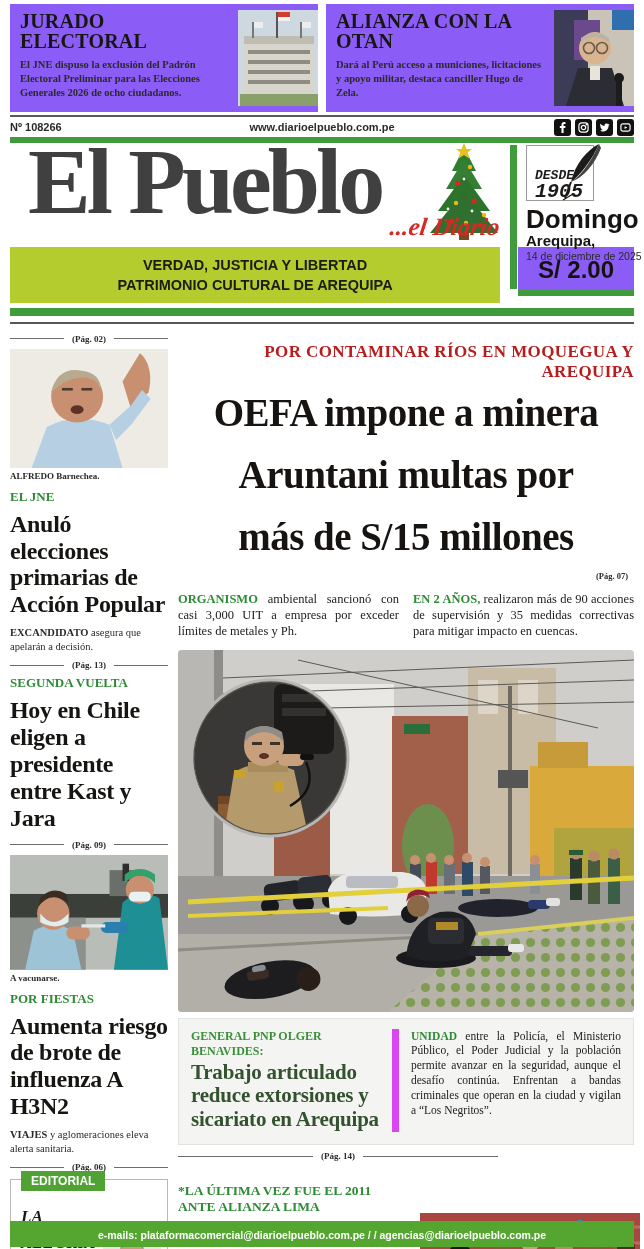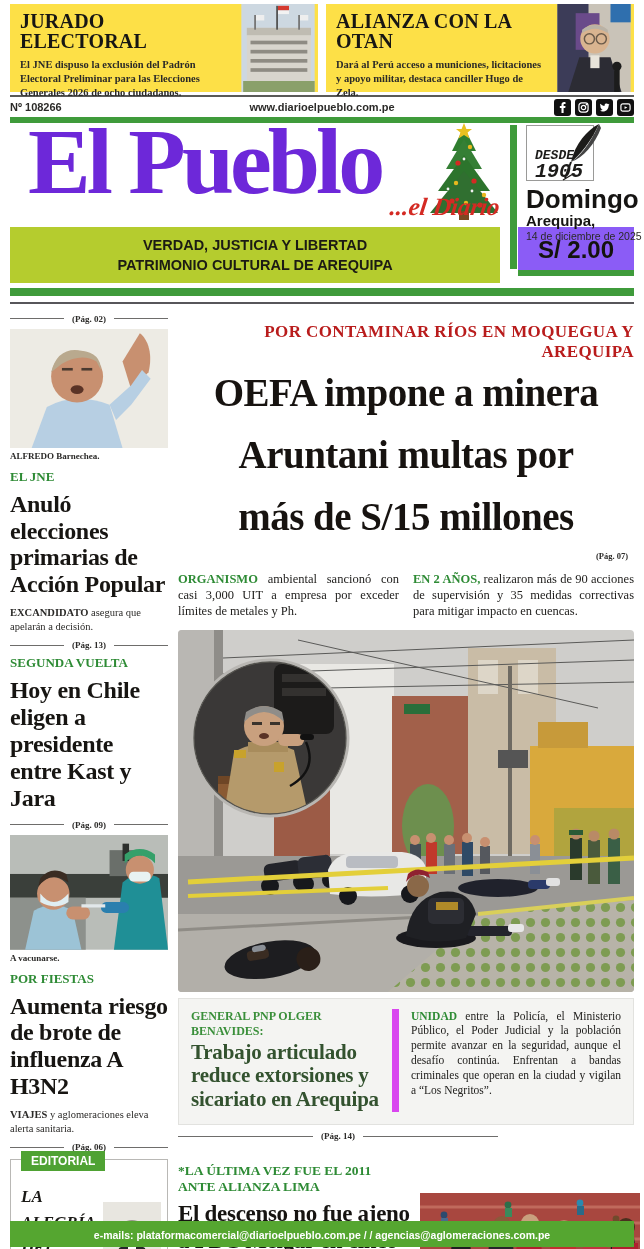--- a/index.html
+++ b/index.html
@@ -6,39 +6,39 @@
   html,body { background:#e9e9e9; }
   .page {
     position:relative; width:644px; height:1249px; margin:0 auto;
     background:#fff; overflow:hidden;
     font-family:"Liberation Serif", serif; color:#1d1c1a;
   }
   .inner { padding:4px 10px 0 10px; }
 
   
   .topstrip { display:flex; gap:8px; border-bottom:2px solid #5a5a58; padding-bottom:3px; }
-  .teaser { flex:1; background:#fde047; display:flex; height:88px; }
+  .teaser { flex:1; background:#8b5cf6; display:flex; height:108px; }
   .teaser .ttxt { flex:1; padding:7px 8px 4px 10px; }
   .teaser h2 { font-size:20px; line-height:1.02; font-weight:bold; letter-spacing:.2px; color:#171614; }
   .teaser p { margin-top:6px; font-size:10.5px; font-weight:bold; line-height:1.35; color:#2b2a28; }
   .tphoto { width:80px; flex:none; }
   .tphoto svg { width:100%; height:100%; display:block; }
 
   
   .infobar { display:flex; align-items:center; height:20px; font-family:"Liberation Sans",sans-serif; }
   .issue { font-size:11px; font-weight:bold; color:#2b2a28; width:170px; }
   .site  { flex:1; text-align:center; font-size:11px; font-weight:bold; color:#2b2a28; }
   .social { width:170px; display:flex; justify-content:flex-end; gap:4px; }
   .sicon { width:17px; height:17px; background:#111; border-radius:3px; display:flex; align-items:center; justify-content:center; }
   .sicon svg { width:11px; height:11px; display:block; }
   .greenrule { height:6px; background:#3f9b3b; }
 
   
   .masthead { position:relative; height:100px; }
-  .mtitle { position:absolute; left:18px; top:-16px; font-size:94px; font-weight:800; letter-spacing:-4px; color:#6d28d9; font-family:"Liberation Serif",serif;text-align:right; }
+  .mtitle { position:absolute; left:18px; top:-16px; font-size:94px; font-weight:800; letter-spacing:-4px; color:#404040; font-family:"Liberation Serif",serif;text-align:right; }
   .tagline { position:absolute; left:380px; top:70px; font-size:25px; font-weight:bold; font-style:italic; color:#d42a23; transform:skewX(-8deg); font-family:"Liberation Serif",serif; }
   .tree { position:absolute; left:412px; top:0px; width:84px; height:98px; }
   .vgreen { position:absolute; left:500px; top:2px; width:7px; height:144px; background:#3f9b3b; }
   .mright { position:absolute; left:516px; top:2px; width:118px; }
   .sincebox { width:68px; height:56px; border:1px solid #9a9a98; background:#fff; position:relative; padding:23px 0 0 8px;font-family:Liberation Mono, monospace; }
   .sincebox .d1 { font-size:13px; font-style:italic; font-weight:bold; line-height:1; }
   .sincebox .d2 { font-size:20px; font-style:italic; font-weight:bold; line-height:1; }
   .quill { position:absolute; right:-12px; top:-4px; width:46px; height:60px; }
   .day { margin-top:6px; font-family:"Liberation Sans",sans-serif; font-size:26px; font-weight:bold; line-height:.95; color:#151412; }
   .city { font-family:"Liberation Sans",sans-serif; font-size:15px; font-weight:bold; color:#151412; }
@@ -550,15 +550,15 @@
             <path d="M186 100 L192 44 Q202 36 214 44 L220 100 Z" fill="#1d1d20"></path>
               <circle cx="206" cy="34" r="9" fill="#4a2f1e"></circle>
               <rect x="192" y="50" width="26" height="7" fill="#b01f2e"></rect>
           </g>
         </svg>
       </div>
     </div>
   </div>
 
   <div class="footerbar">
-    <span>e-mails: plataformacomercial@diarioelpueblo.com.pe / / agencias@aglomeraciones.com.pe</span>
+    <span>e-mails: plataformacomercial@diarioelpueblo.com.pe / / agencias@diarioelpueblo.com.pe</span>
   </div>
 </div>
 
 </body></html>

